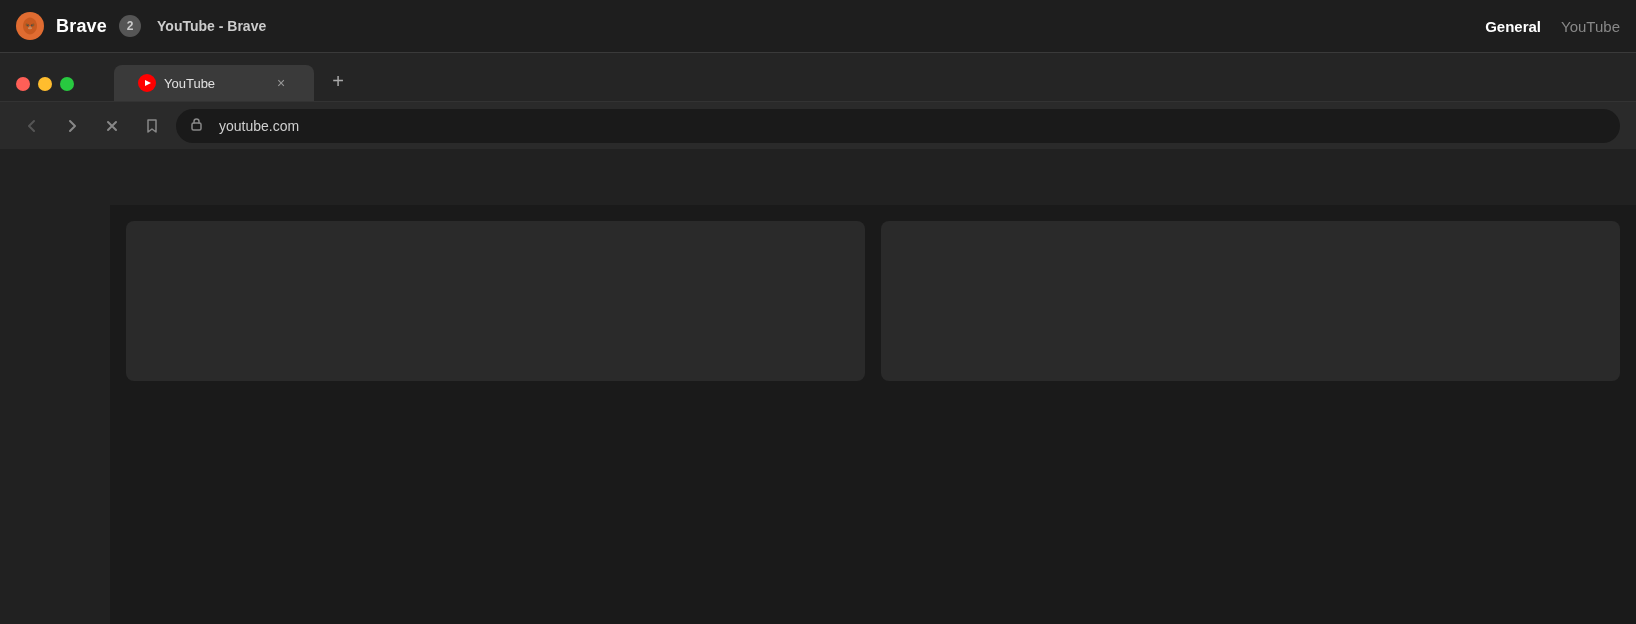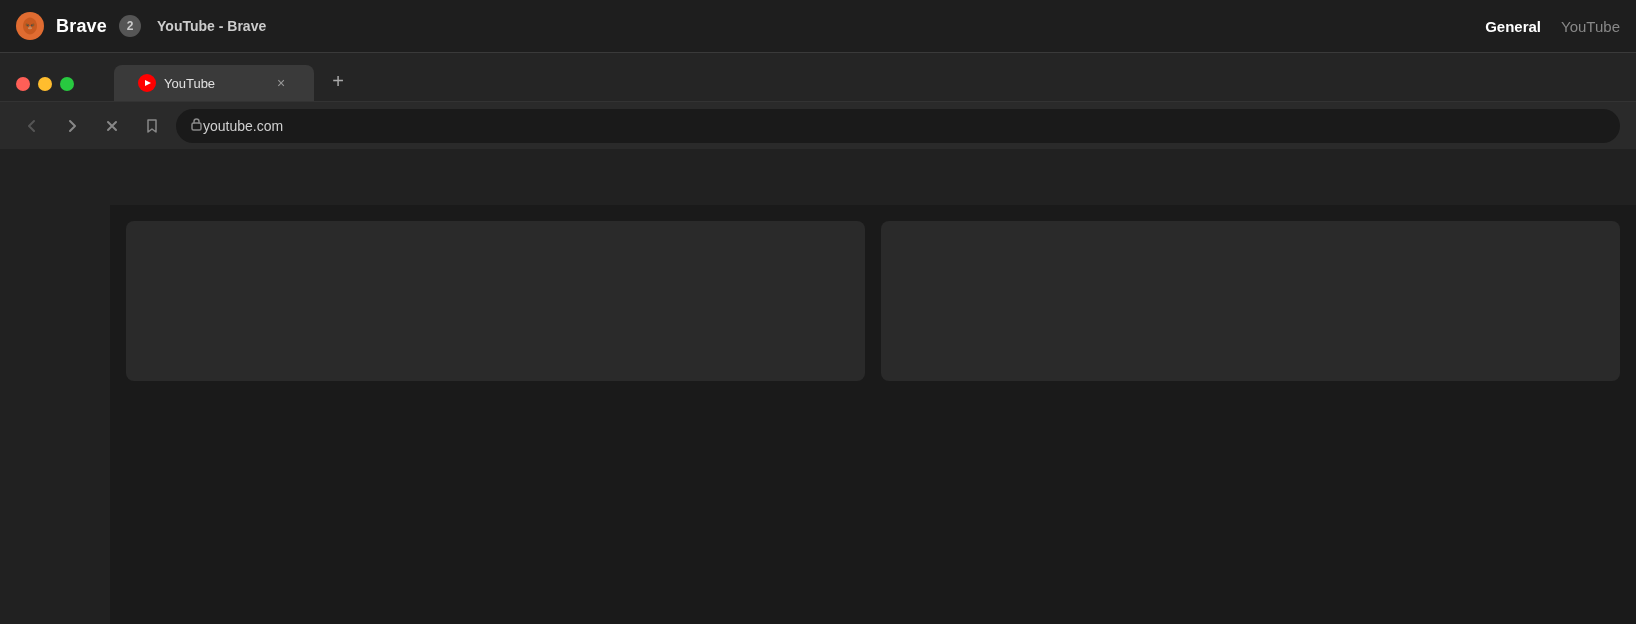--- a/index.html
+++ b/index.html
@@ -195,21 +195,21 @@
     .nav-btn.disabled { color: #444; cursor: default; }
 
     .address-bar {
       flex: 1;
       height: 34px;
       background: #1a1a1a;
       border-radius: 20px;
       display: flex;
       align-items: center;
       padding: 0 14px;
-      gap: 0;
+      gap: 16px;
     }
 
     .lock-icon {
       color: #888;
       font-size: 13px;
     }
 
     .address-text {
       color: #d0d0d0;
       font-size: 14px;

